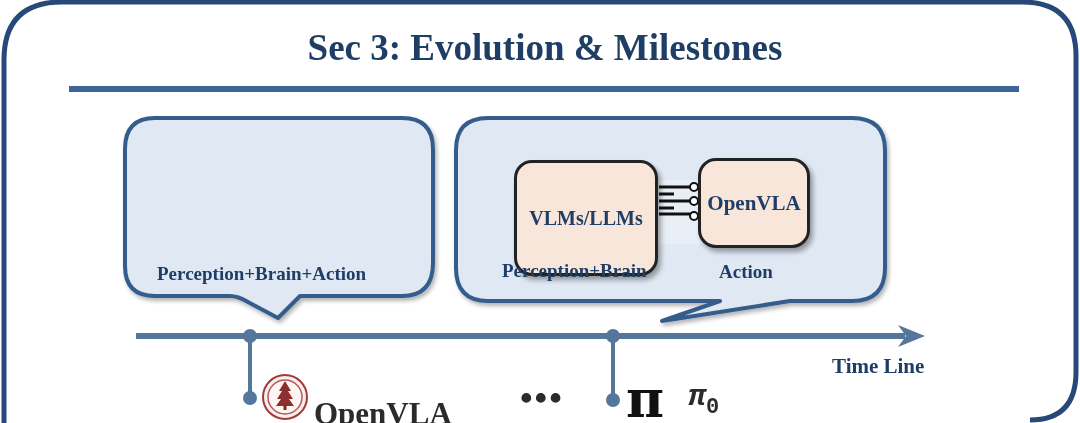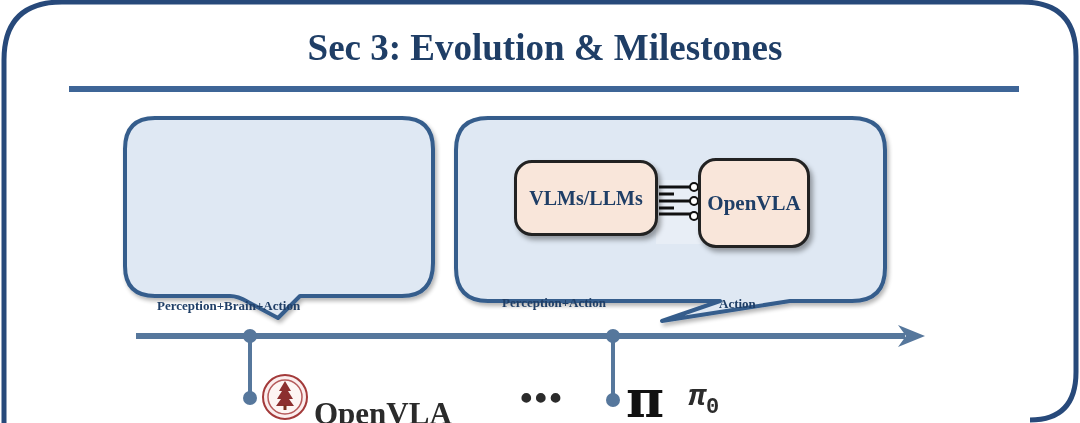--- a/index.html
+++ b/index.html
@@ -2,21 +2,21 @@
 <html><head>
   <meta charset="utf-8">
   <style>
     html, body { margin: 0; padding: 0; background: #ffffff; }
     body { width: 1080px; height: 423px; position: relative; overflow: hidden; font-family: "Liberation Serif", serif; }
     #stage { position: absolute; left: 0; top: 0; width: 1080px; height: 423px; }
     .txt { position: absolute; font-family: "Liberation Serif", serif; font-weight: bold; color: #1f3e66; white-space: nowrap; }
     .title { left: 0; width: 1090px; top: 26px; text-align: center; font-size: 37px; line-height: 44px; }
     .box { position: absolute; background: #f9e6da; border: 3px solid #222; border-radius: 18px; box-shadow: 3px 4px 5px rgba(0,0,0,0.35); display: flex; align-items: center; justify-content: center; box-sizing: border-box; }
     .box span { font-weight: bold; color: #1f3e66; font-family: "Liberation Serif", serif; }
-    .cap { font-size: 13px; line-height: 22px; margin-top: 32px; }
+    .cap { font-size: 19px; line-height: 22px; }
     .timeline-label { font-size: 21px; }
     .openvla { font-size: 31px; color: #2b2b2b; }
     .ellipsis { font-size: 36px; color: #2b2b2b; letter-spacing: 2px; }
     .pi-big { font-size: 52px; color: #111; font-family: "DejaVu Serif", serif; }
     .pi-small { font-size: 30px; color: #2b2b2b; font-style: italic; font-family: Liberation Mono, monospace; }
     .pi-small sub { font-size: 22px; font-style: normal; vertical-align: -8px; }
   </style>
 </head>
 <body>
 
@@ -75,27 +75,28 @@
       <circle cx="285" cy="397" r="17" fill="#fdf5f3" stroke="#b55a5a" stroke-width="1.5"></circle>
       <polygon points="285,381 279,391 282,391 277,399 281,399 276,406 294,406 289,399 293,399 288,391 291,391" fill="#8c2f2f"></polygon>
       <rect x="283.5" y="405" width="3" height="5" fill="#7a3020"></rect>
     </g>
   </svg>
 
   <div class="txt title">Sec 3: Evolution &amp; Milestones</div>
 
   <div class="txt cap" style="left:157px;top:263px;">Perception+Brain+Action</div>
 
-  <div class="box" style="left:514px;top:160px;width:144px;height:76px;">
+  <div class="box" style="left:514px;top:160px;width:144px;height:116px;">
     <span style="font-size:20px">VLMs/LLMs</span>
   </div>
   <div class="box" style="left:698px;top:158px;width:112px;height:90px;">
     <span style="font-size:21px">OpenVLA</span>
   </div>
-  <div class="txt cap" style="left:502px;top:260px;">Perception+Action</div>
+  <div class="txt cap" style="left:502px;top:260px;">Perception+Brain</div>
   <div class="txt cap" style="left:719px;top:261px;">Action</div>
 
+  <div class="txt timeline-label" style="left:832px;top:354px;">Time Line</div>
 
   <div class="txt openvla" style="left:314px;top:396px;">OpenVLA</div>
   <div class="txt ellipsis" style="left:520px;top:377px;">•••</div>
   <div class="txt pi-big" style="left:626px;top:368px;font-weight:bold;">π</div>
   <div class="txt pi-small" style="left:688px;top:380px;"><span>π</span><sub>0</sub></div>
 </div>
 
 </body></html>

